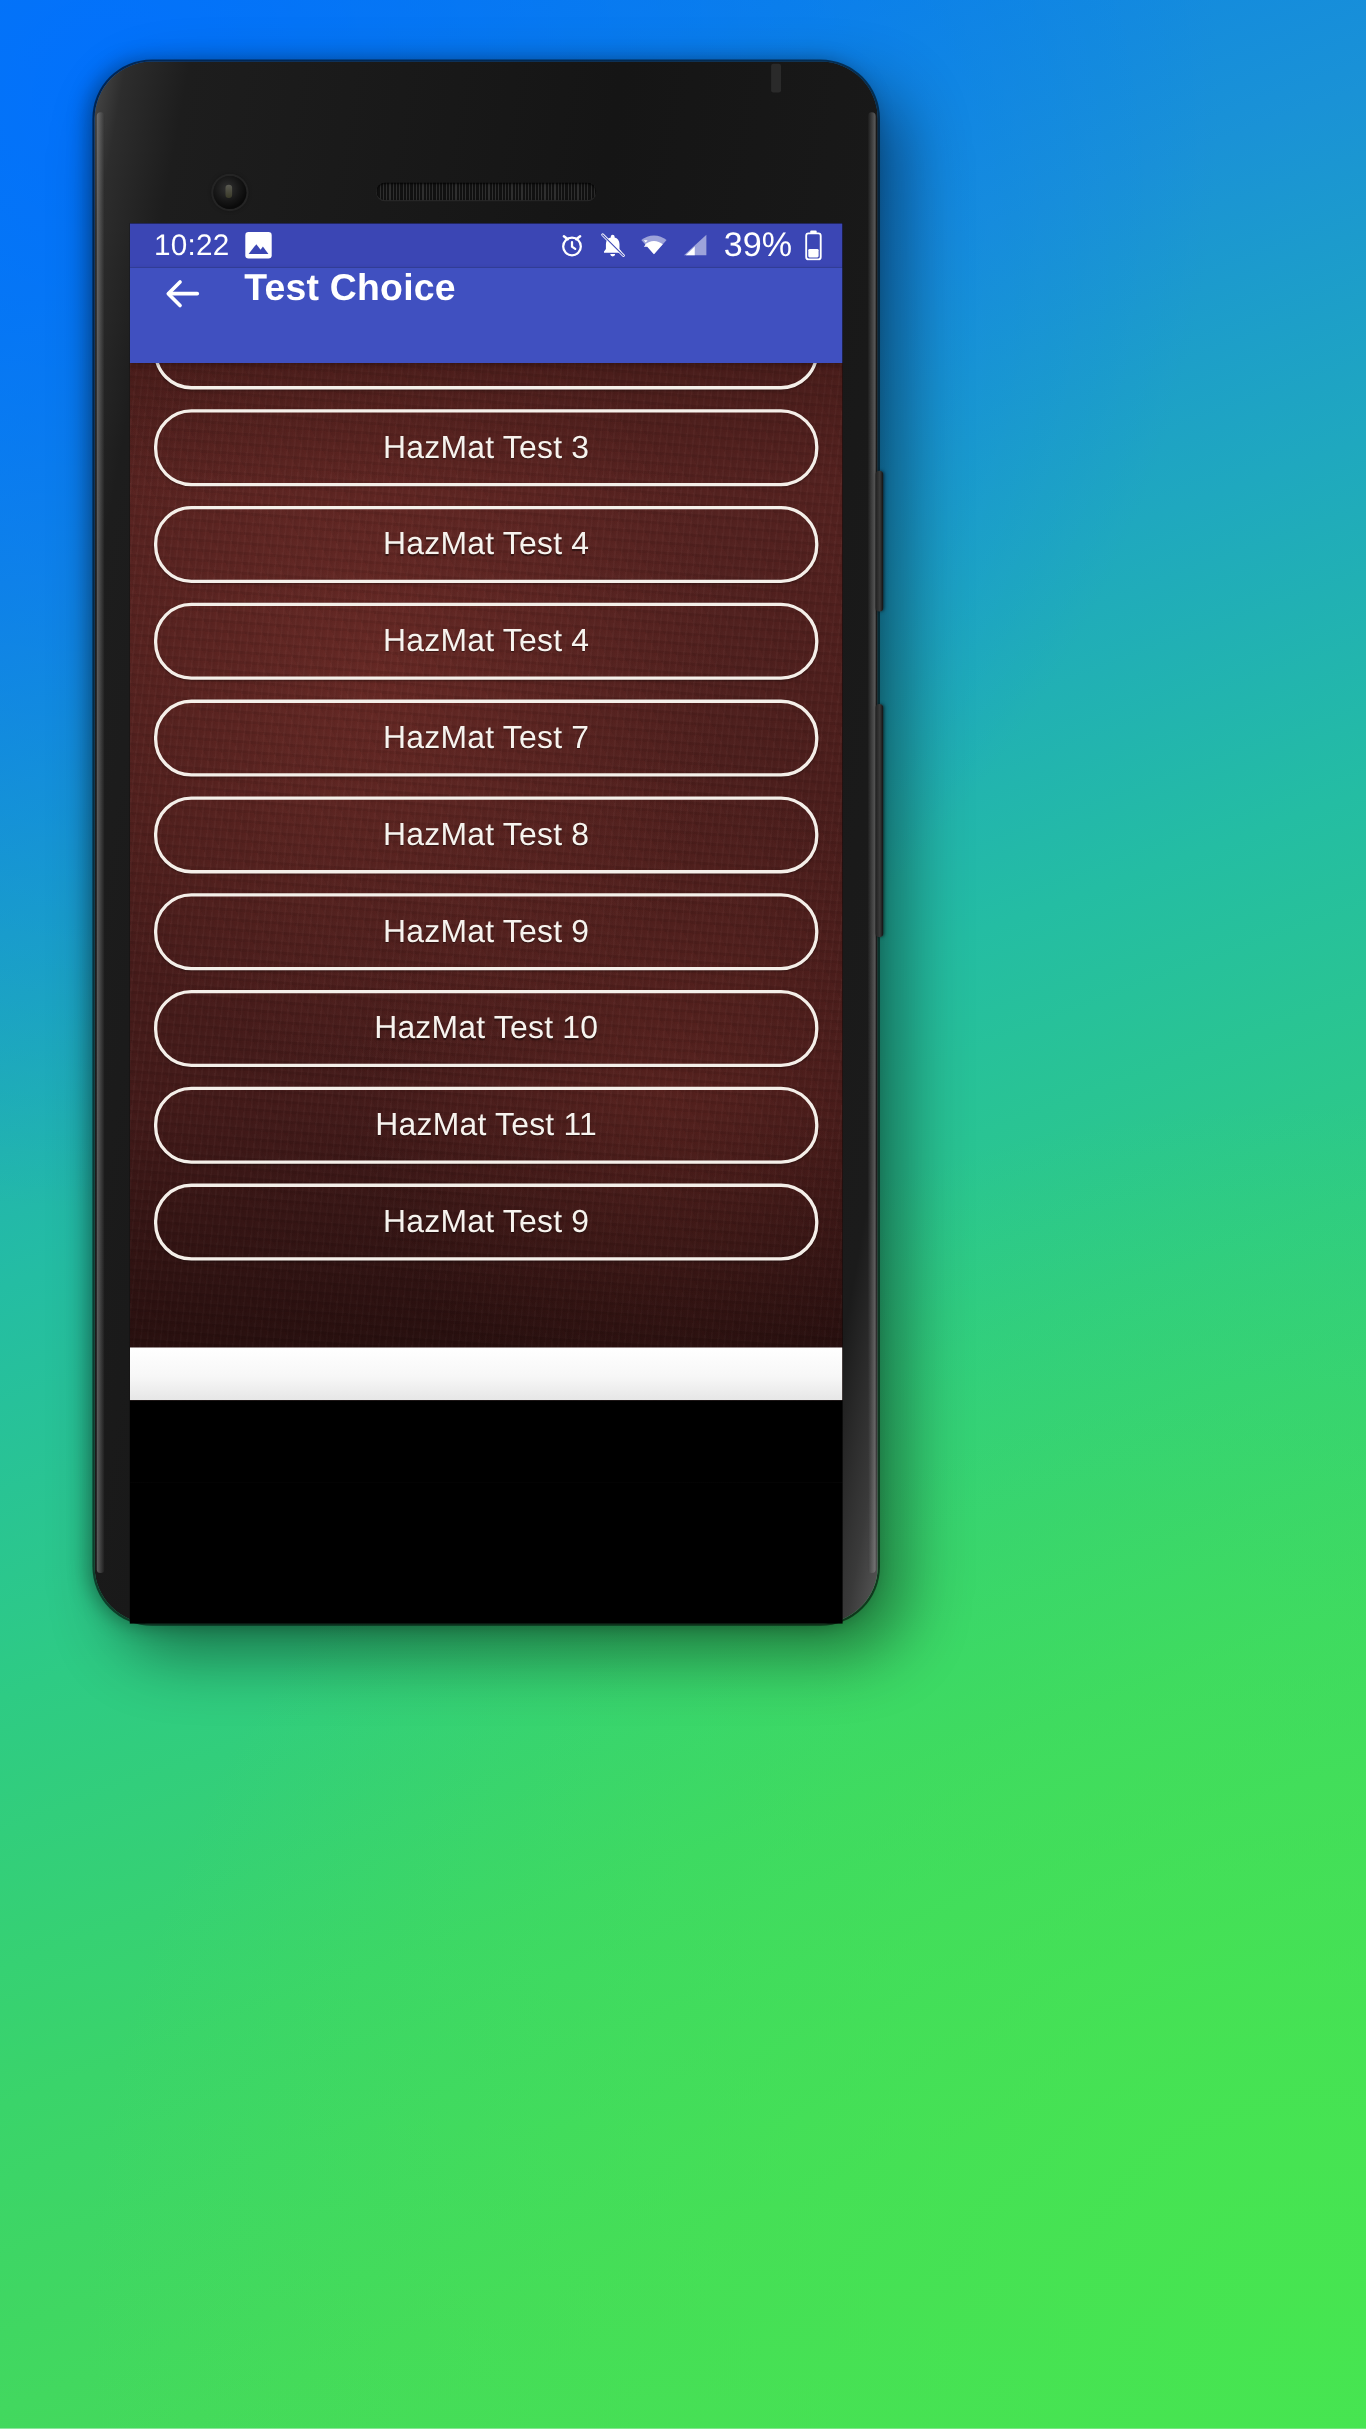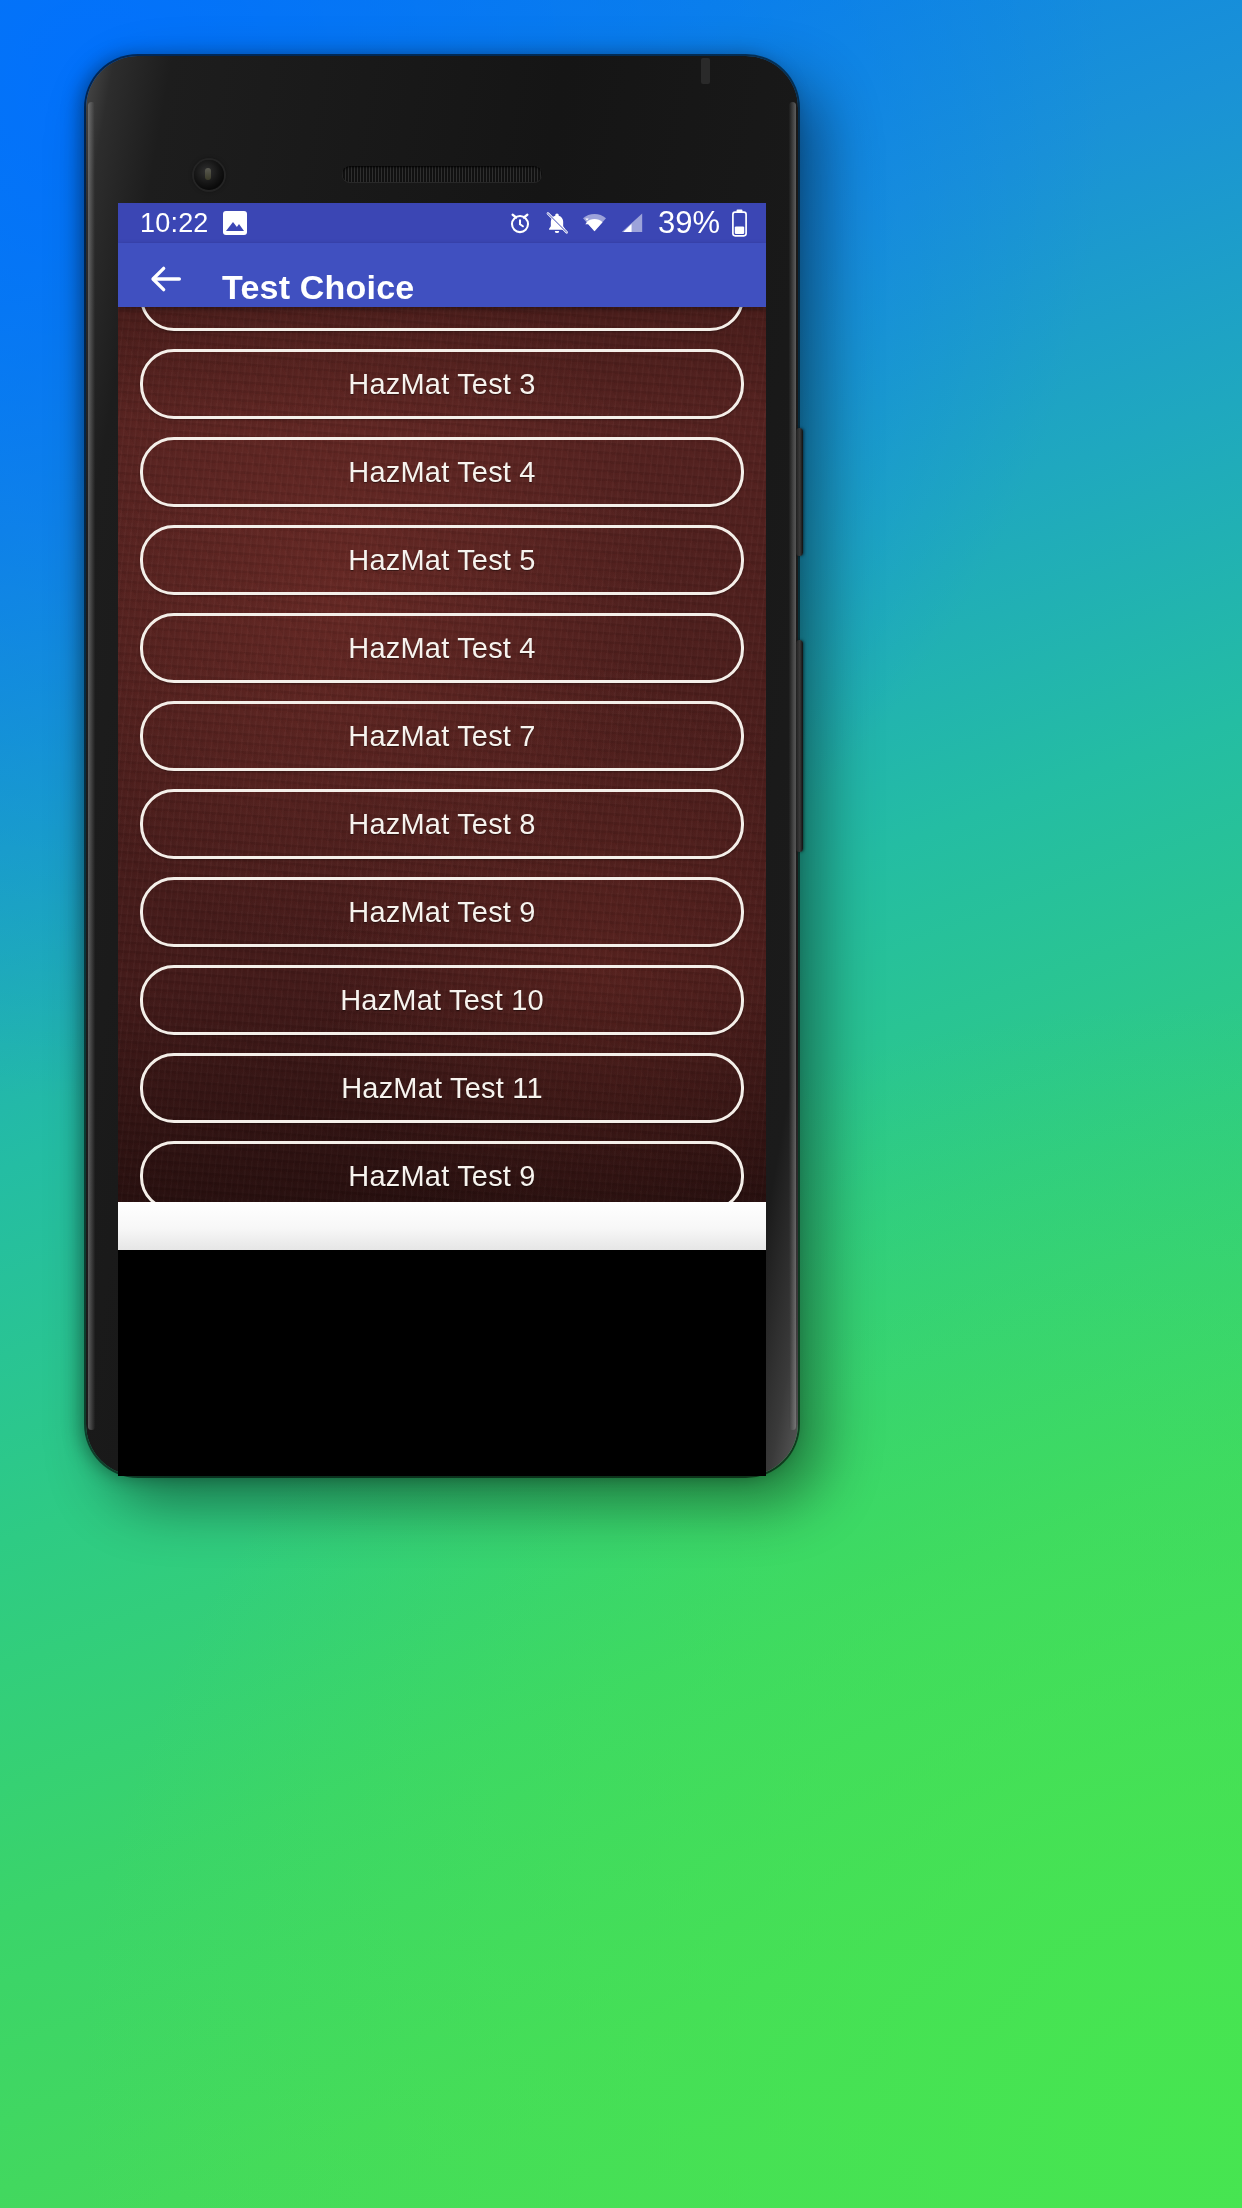--- a/index.html
+++ b/index.html
@@ -222,24 +222,24 @@
   #status-right svg { display: block; }
   #battery-pct {
     color: #ffffff;
     font-size: 31px;
     font-weight: 400;
     margin-left: 2px;
   }
 
   
   #app-bar {
-    height: 64px;
+    height: 87px;
     background: #4050c0;
     display: flex;
-    align-items: flex-end;
+    align-items: flex-start;
     padding-left: 22px;
     box-sizing: border-box;
     box-shadow: 0 2px 5px rgba(0,0,0,0.35);
     position: relative;
     z-index: 2;
   }
   #back-button {
     width: 52px;
     height: 52px;
     display: flex;
@@ -430,23 +430,20 @@
           <div class="test-button">
             <span class="label">HazMat Test 2</span>
           </div>
           <div class="test-button">
             <span class="label">HazMat Test 3</span>
           </div>
           <div class="test-button">
             <span class="label">HazMat Test 4</span>
           </div>
           <div class="test-button">
-            <span class="label">HazMat Test 5</span>
-          </div>
-          <div class="test-button">
             <span class="label">HazMat Test 4</span>
           </div>
           <div class="test-button">
             <span class="label">HazMat Test 7</span>
           </div>
           <div class="test-button">
             <span class="label">HazMat Test 8</span>
           </div>
           <div class="test-button">
             <span class="label">HazMat Test 9</span>

